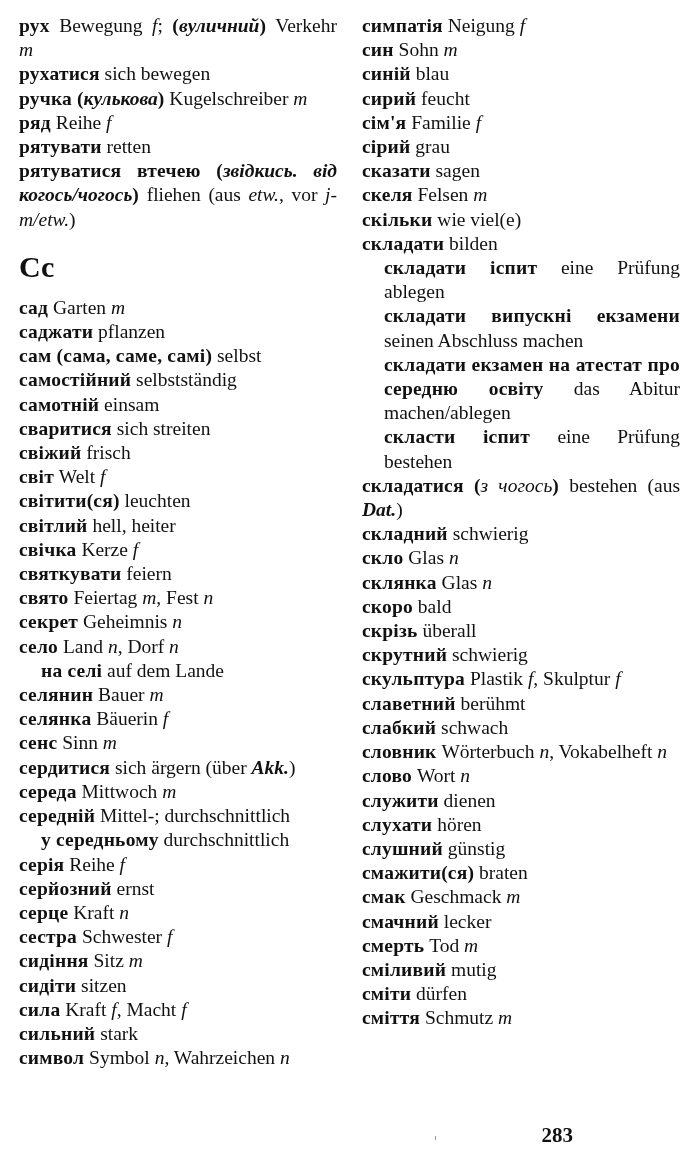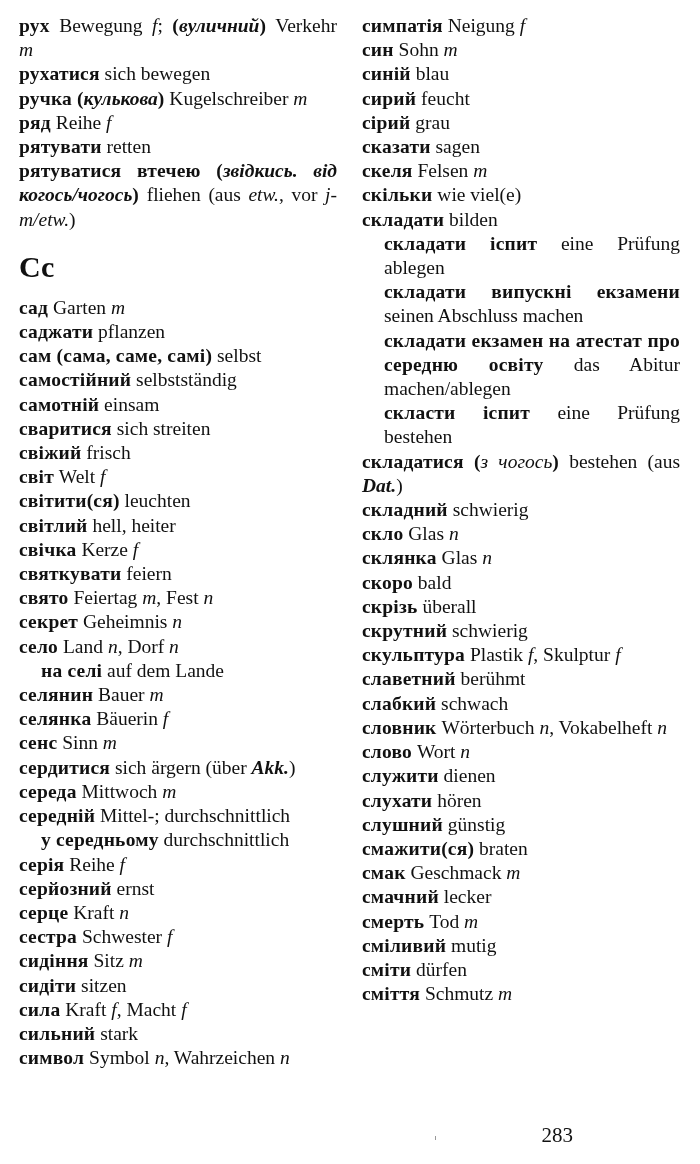--- a/index.html
+++ b/index.html
@@ -20,21 +20,21 @@
   .entry.sub { padding-left: 22px; }
   .b { font-weight: bold; letter-spacing: 0.2px; }
   .i { font-style: italic; }
   .bi { font-weight: bold; font-style: italic; }
   .letter-heading {
     font-weight: bold; font-size: 30px; line-height: 34px;
     margin: 18px 0 12px 0;
   }
   .page-number {
     position: absolute; right: 21px; top: 1123px;
-    font-size: 21px; font-weight: normal;
+    font-size: 21px; font-weight: bold;
   }
   .speck { position: absolute; left: 435px; top: 1136px; width: 1px; height: 4px; background: #999; }
 </style>
 </head>
 <body>
 
 <div class="page">
   <div class="col left">
     <div>
         <div class="entry"><span class="b">рух</span><span> Bewegung </span><span class="i">f</span><span>; </span><span class="b">(</span><span class="bi">вуличний</span><span class="b">)</span><span> Verkehr </span><span class="i">m</span></div>
@@ -80,20 +80,21 @@
         <div class="entry"><span class="b">символ</span><span> Symbol </span><span class="i">n</span><span>, Wahrzeichen </span><span class="i">n</span></div>
       </div>
   </div>
 
   <div class="col right">
     <div>
         <div class="entry"><span class="b">симпатія</span><span> Neigung </span><span class="i">f</span></div>
         <div class="entry"><span class="b">син</span><span> Sohn </span><span class="i">m</span></div>
         <div class="entry"><span class="b">синій</span><span> blau</span></div>
         <div class="entry"><span class="b">сирий</span><span> feucht</span></div>
+        <div class="entry"><span class="b">сім'я</span><span> Familie </span><span class="i">f</span></div>
         <div class="entry"><span class="b">сірий</span><span> grau</span></div>
         <div class="entry"><span class="b">сказати</span><span> sagen</span></div>
         <div class="entry"><span class="b">скеля</span><span> Felsen </span><span class="i">m</span></div>
         <div class="entry"><span class="b">скільки</span><span> wie viel(e)</span></div>
         <div class="entry"><span class="b">складати</span><span> bilden</span></div>
         <div class="entry sub"><span class="b">складати іспит</span><span> eine Prüfung ablegen</span></div>
         <div class="entry sub"><span class="b">складати випускні екзамени</span><span> seinen Abschluss machen</span></div>
         <div class="entry sub"><span class="b">складати екзамен на атестат про середню освіту</span><span> das Abitur machen/ablegen</span></div>
         <div class="entry sub"><span class="b">скласти іспит</span><span> eine Prüfung bestehen</span></div>
         <div class="entry"><span class="b">складатися</span><span> </span><span class="b">(</span><span class="i">з чогось</span><span class="b">)</span><span> bestehen (aus </span><span class="bi">Dat.</span><span>)</span></div>

